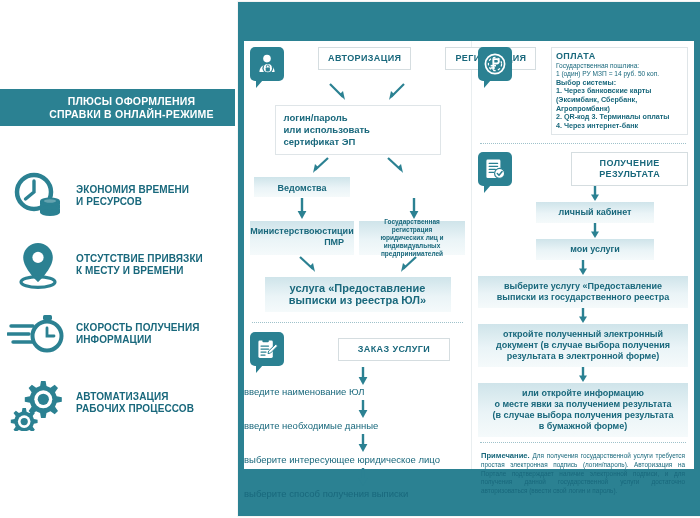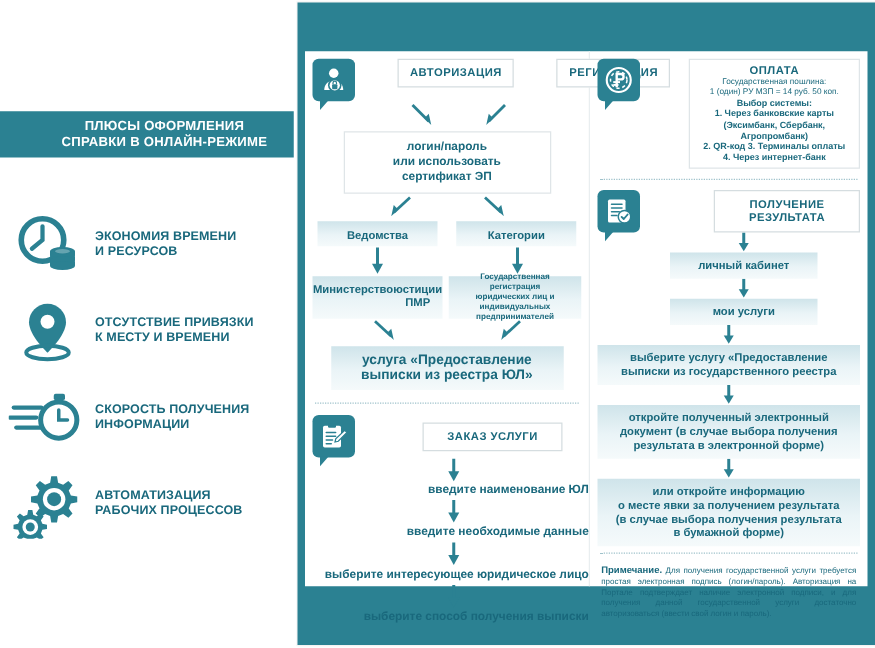--- a/index.html
+++ b/index.html
@@ -81,27 +81,27 @@
   .gbox{
     background:linear-gradient(180deg,#cfe4ea 0%,#eaf4f7 55%,#f5fafb 100%);
     color:#19687c;font-size:9px;font-weight:bold;line-height:11px;
     text-align:center;padding:5px 6px;box-sizing:border-box;
   }
   .gbox.small{font-size:6.5px;line-height:8px;font-weight:bold;}
   .gbox.big{font-size:11px;line-height:11.5px;}
 
   .obox{
     border:1px solid #dfe5e8;background:#fff;color:#19687c;
-    font-size:9.5px;font-weight:bold;line-height:12px;text-align:center;
+    font-size:9.5px;font-weight:bold;line-height:12px;
     padding:6px 8px;box-sizing:border-box;
   }
 
   .plain{
-    color:#19687c;font-size:9.5px;font-weight:bold;line-height:12px;
-    text-align:right;
+    color:#19687c;font-size:9.5px;font-weight:normal;line-height:12px;
+    text-align:left;
   }
 
   .center{display:flex;justify-content:center;}
   .arr-row{display:flex;justify-content:center;}
 
   
   .note{
     color:#19687c;font-size:6.4px;line-height:8.6px;text-align:justify;
     padding:4px 9px 0 9px;
   }
@@ -253,21 +253,20 @@
               <path d="M84 3 L71 15"></path>
               <path d="M144 3 L157 15"></path>
             </g>
             <path d="M69 18 L74.5 12.5 L71 9 Z" fill="#2b8192"></path>
             <path d="M159 18 L153.5 12.5 L157 9 Z" fill="#2b8192"></path>
           </svg>
         </div>
 
         <div style="display:flex;justify-content:space-between;padding:0 10px;">
           <div class="gbox" style="width:96px;height:20px;line-height:12px;">Ведомства</div>
-          <div class="gbox" style="width:96px;height:20px;line-height:12px;">Категории</div>
         </div>
 
         <div>
           <svg width="228" height="24" viewBox="0 0 228 24">
             <g stroke="#2b8192" stroke-width="2.4">
               <line x1="58" y1="1" x2="58" y2="15"></line>
               <line x1="170" y1="1" x2="170" y2="15"></line>
             </g>
             <path d="M58 22 L53.6 14 L62.4 14 Z" fill="#2b8192"></path>
             <path d="M170 22 L165.6 14 L174.4 14 Z" fill="#2b8192"></path>

